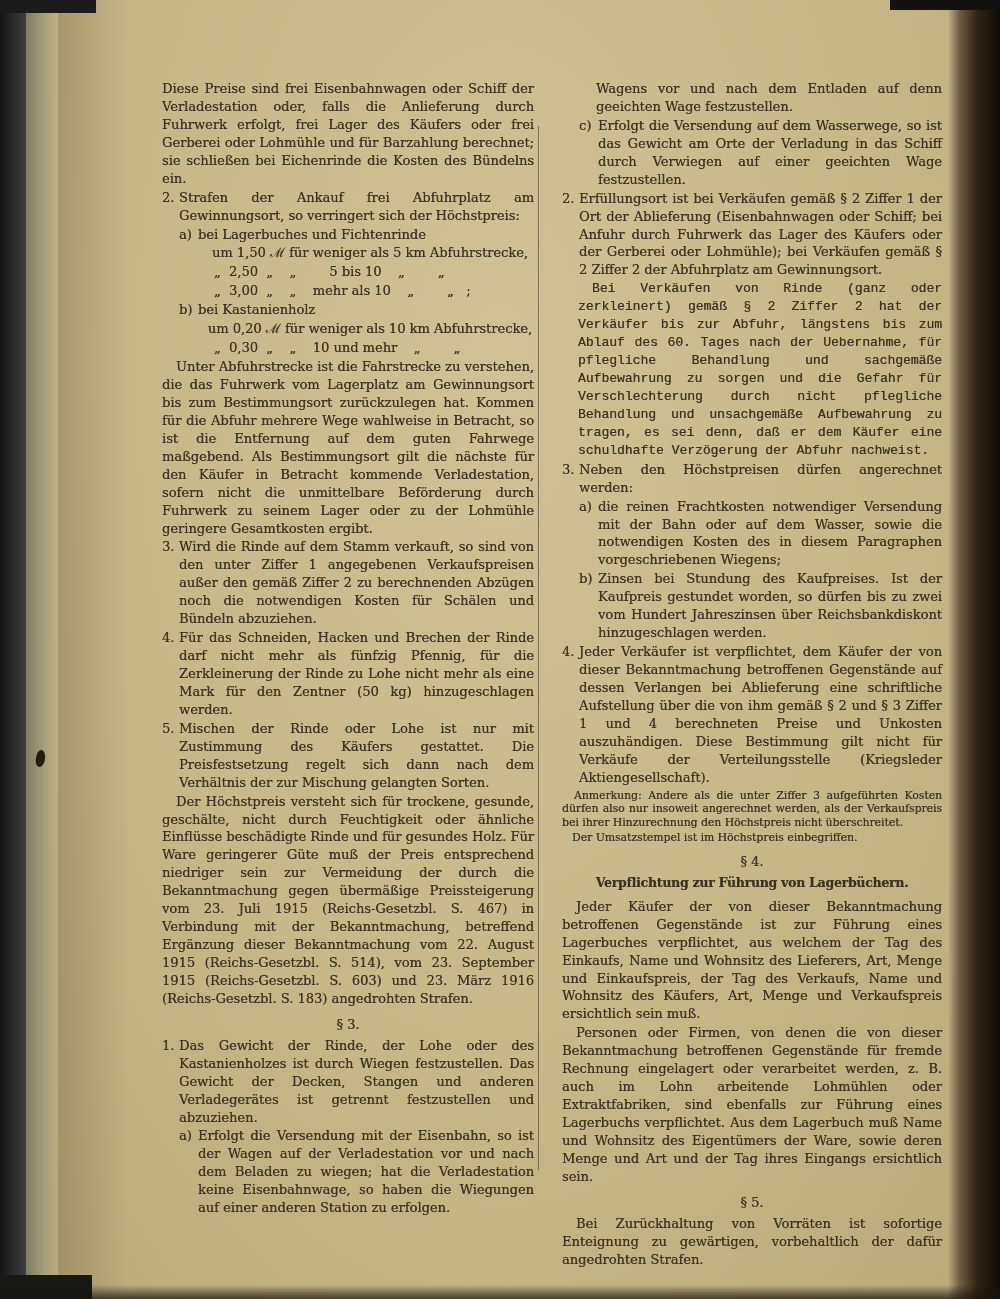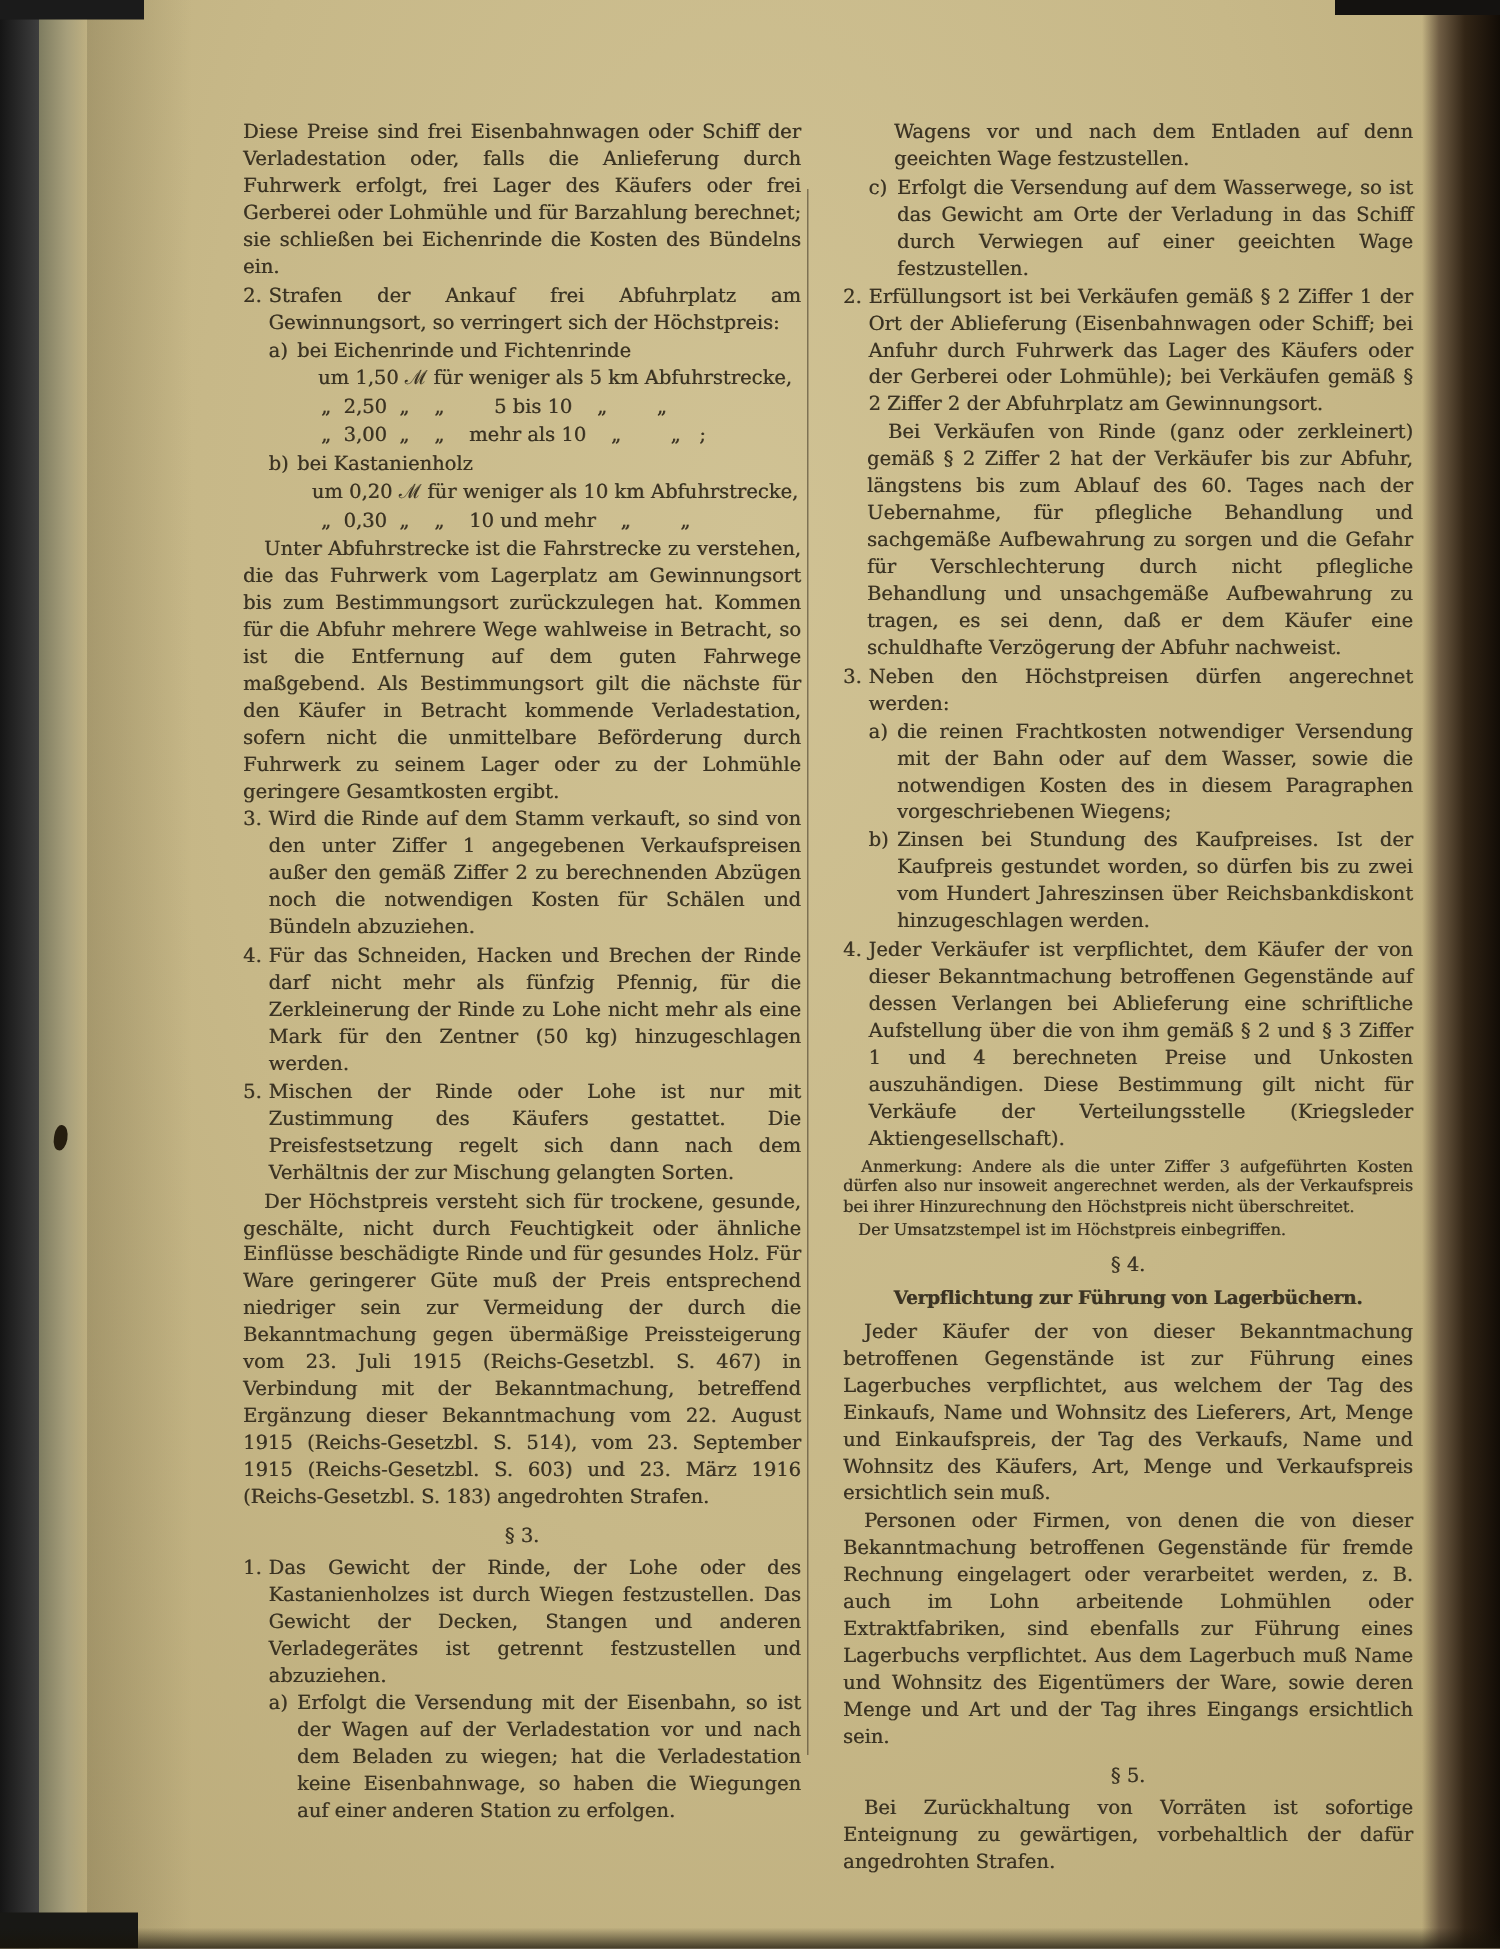--- a/index.html
+++ b/index.html
@@ -34,21 +34,21 @@
     color:#332c1d;margin-bottom:24px;}
   .columns{display:flex;gap:28px;align-items:flex-start;}
   .col{font-size:13px;line-height:1.38;text-align:justify;
     text-shadow:0.35px 0 0 rgba(58,50,34,.65);}
   .col-left{width:372px;flex:none;}
   .col-right{flex:1;min-width:0;}
 
   .block{margin:0 0 1px 0;}
   .flush{text-indent:0;}
   .body{text-indent:14px;}
-  .body2{margin-left:16px;text-indent:14px;}
+  .body2{margin-left:16px;text-indent:14px;font-family:Liberation Mono, monospace;}
   .cont{margin-left:34px;}
   .num{display:flex;}
   .num>.marker{flex:0 0 17px;}
   .num>.btext{flex:1;text-align:justify;min-width:0;}
   .alpha{display:flex;margin-left:17px;}
   .alpha>.marker{flex:0 0 19px;}
   .alpha>.btext{flex:1;text-align:justify;min-width:0;}
   .price{margin-left:44px;white-space:pre;text-align:center;}
   .price2{margin-left:52px;white-space:pre;text-align:left;}
   .center{text-align:center;text-indent:0;margin:8px 0 3px;}
@@ -75,21 +75,21 @@
   <div class="page-content">
     <div class="columns">
       <div class="col col-left">
           <div class="block flush">Diese Preise sind frei Eisenbahnwagen oder Schiff der Verladestation oder, falls die Anlieferung durch Fuhrwerk erfolgt, frei Lager des Käufers oder frei Gerberei oder Lohmühle und für Barzahlung berechnet; sie schließen bei Eichenrinde die Kosten des Bündelns ein.</div>
           <div class="block num">
             <span class="marker">2.</span>
             <span class="btext">Strafen der Ankauf frei Abfuhrplatz am Gewinnungsort, so verringert sich der Höchstpreis:</span>
           </div>
           <div class="block alpha">
             <span class="marker">a)</span>
-            <span class="btext">bei Eichenrinde und Fichtenrinde</span>
+            <span class="btext">bei Lagerbuches und Fichtenrinde</span>
           </div>
           <div class="block price">um 1,50 ℳ für weniger als 5 km Abfuhrstrecke,</div>
           <div class="block price2">„  2,50  „    „        5 bis 10    „        „</div>
           <div class="block price2">„  3,00  „    „    mehr als 10    „        „   ;</div>
           <div class="block alpha">
             <span class="marker">b)</span>
             <span class="btext">bei Kastanienholz</span>
           </div>
           <div class="block price">um 0,20 ℳ für weniger als 10 km Abfuhrstrecke,</div>
           <div class="block price2">„  0,30  „    „    10 und mehr    „        „</div>

